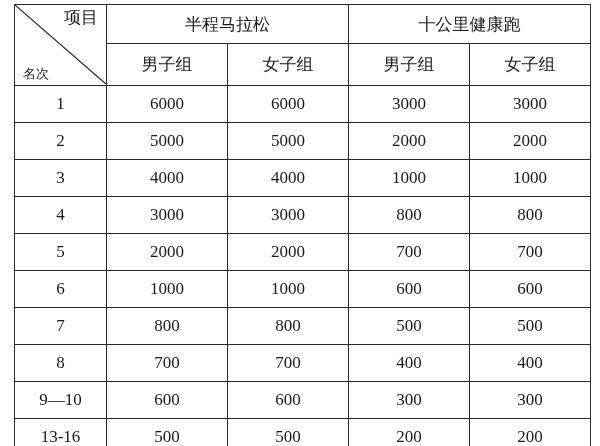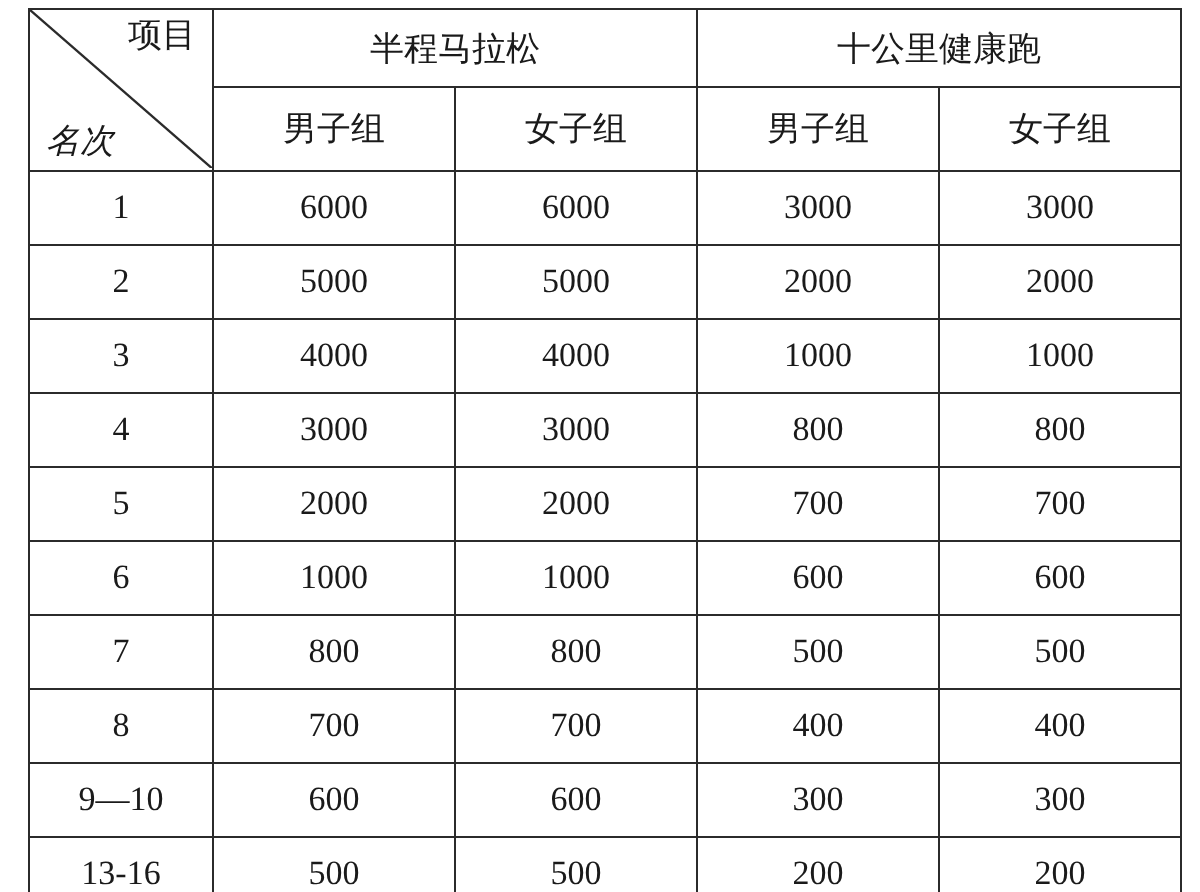--- a/index.html
+++ b/index.html
@@ -53,23 +53,22 @@
     position: absolute;
     top: 4px;
     right: 8px;
     font-size: 17px;
     line-height: 1.1;
   }
   td.corner-cell .corner-bottom {
     position: absolute;
     bottom: 4px;
     left: 8px;
-    font-size: 17px;
+    font-size: 13px;
     line-height: 1.1;
-    font-style: italic;
   }
   td.event-head {
     height: 38px;
     font-size: 17px;
   }
   td.group-head {
     height: 40px;
     font-size: 17px;
   }
   tr.data-row td {

